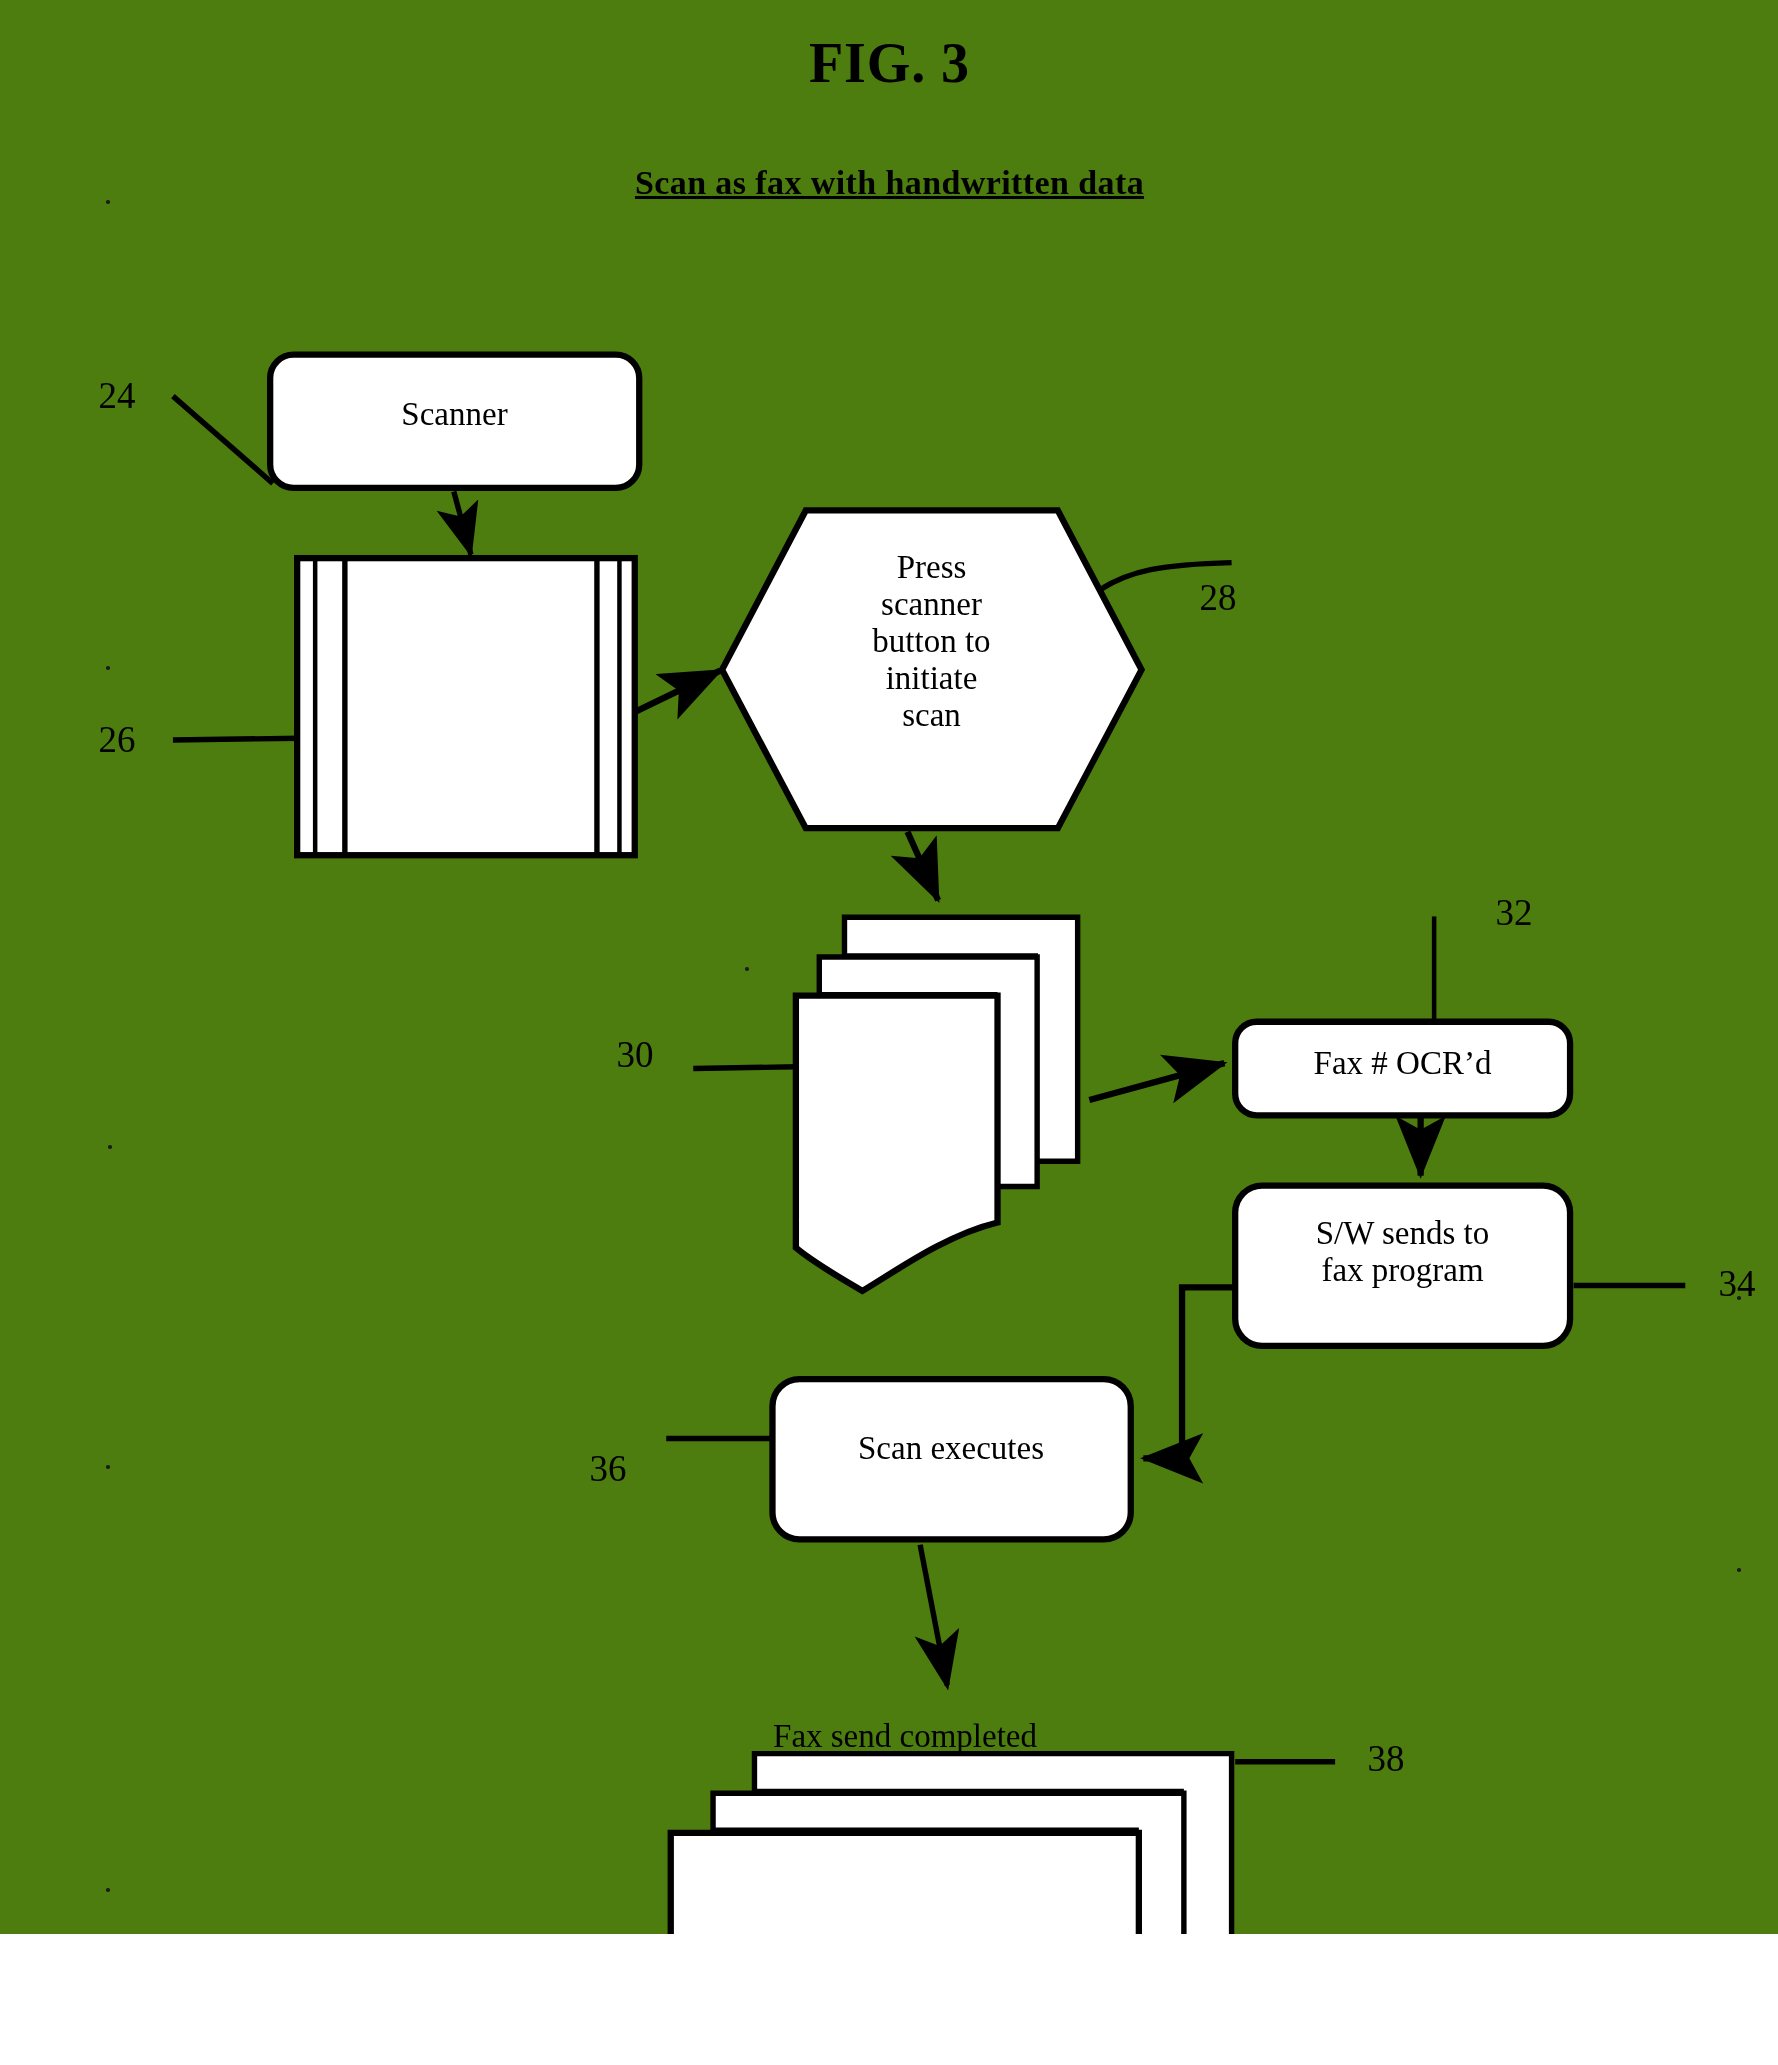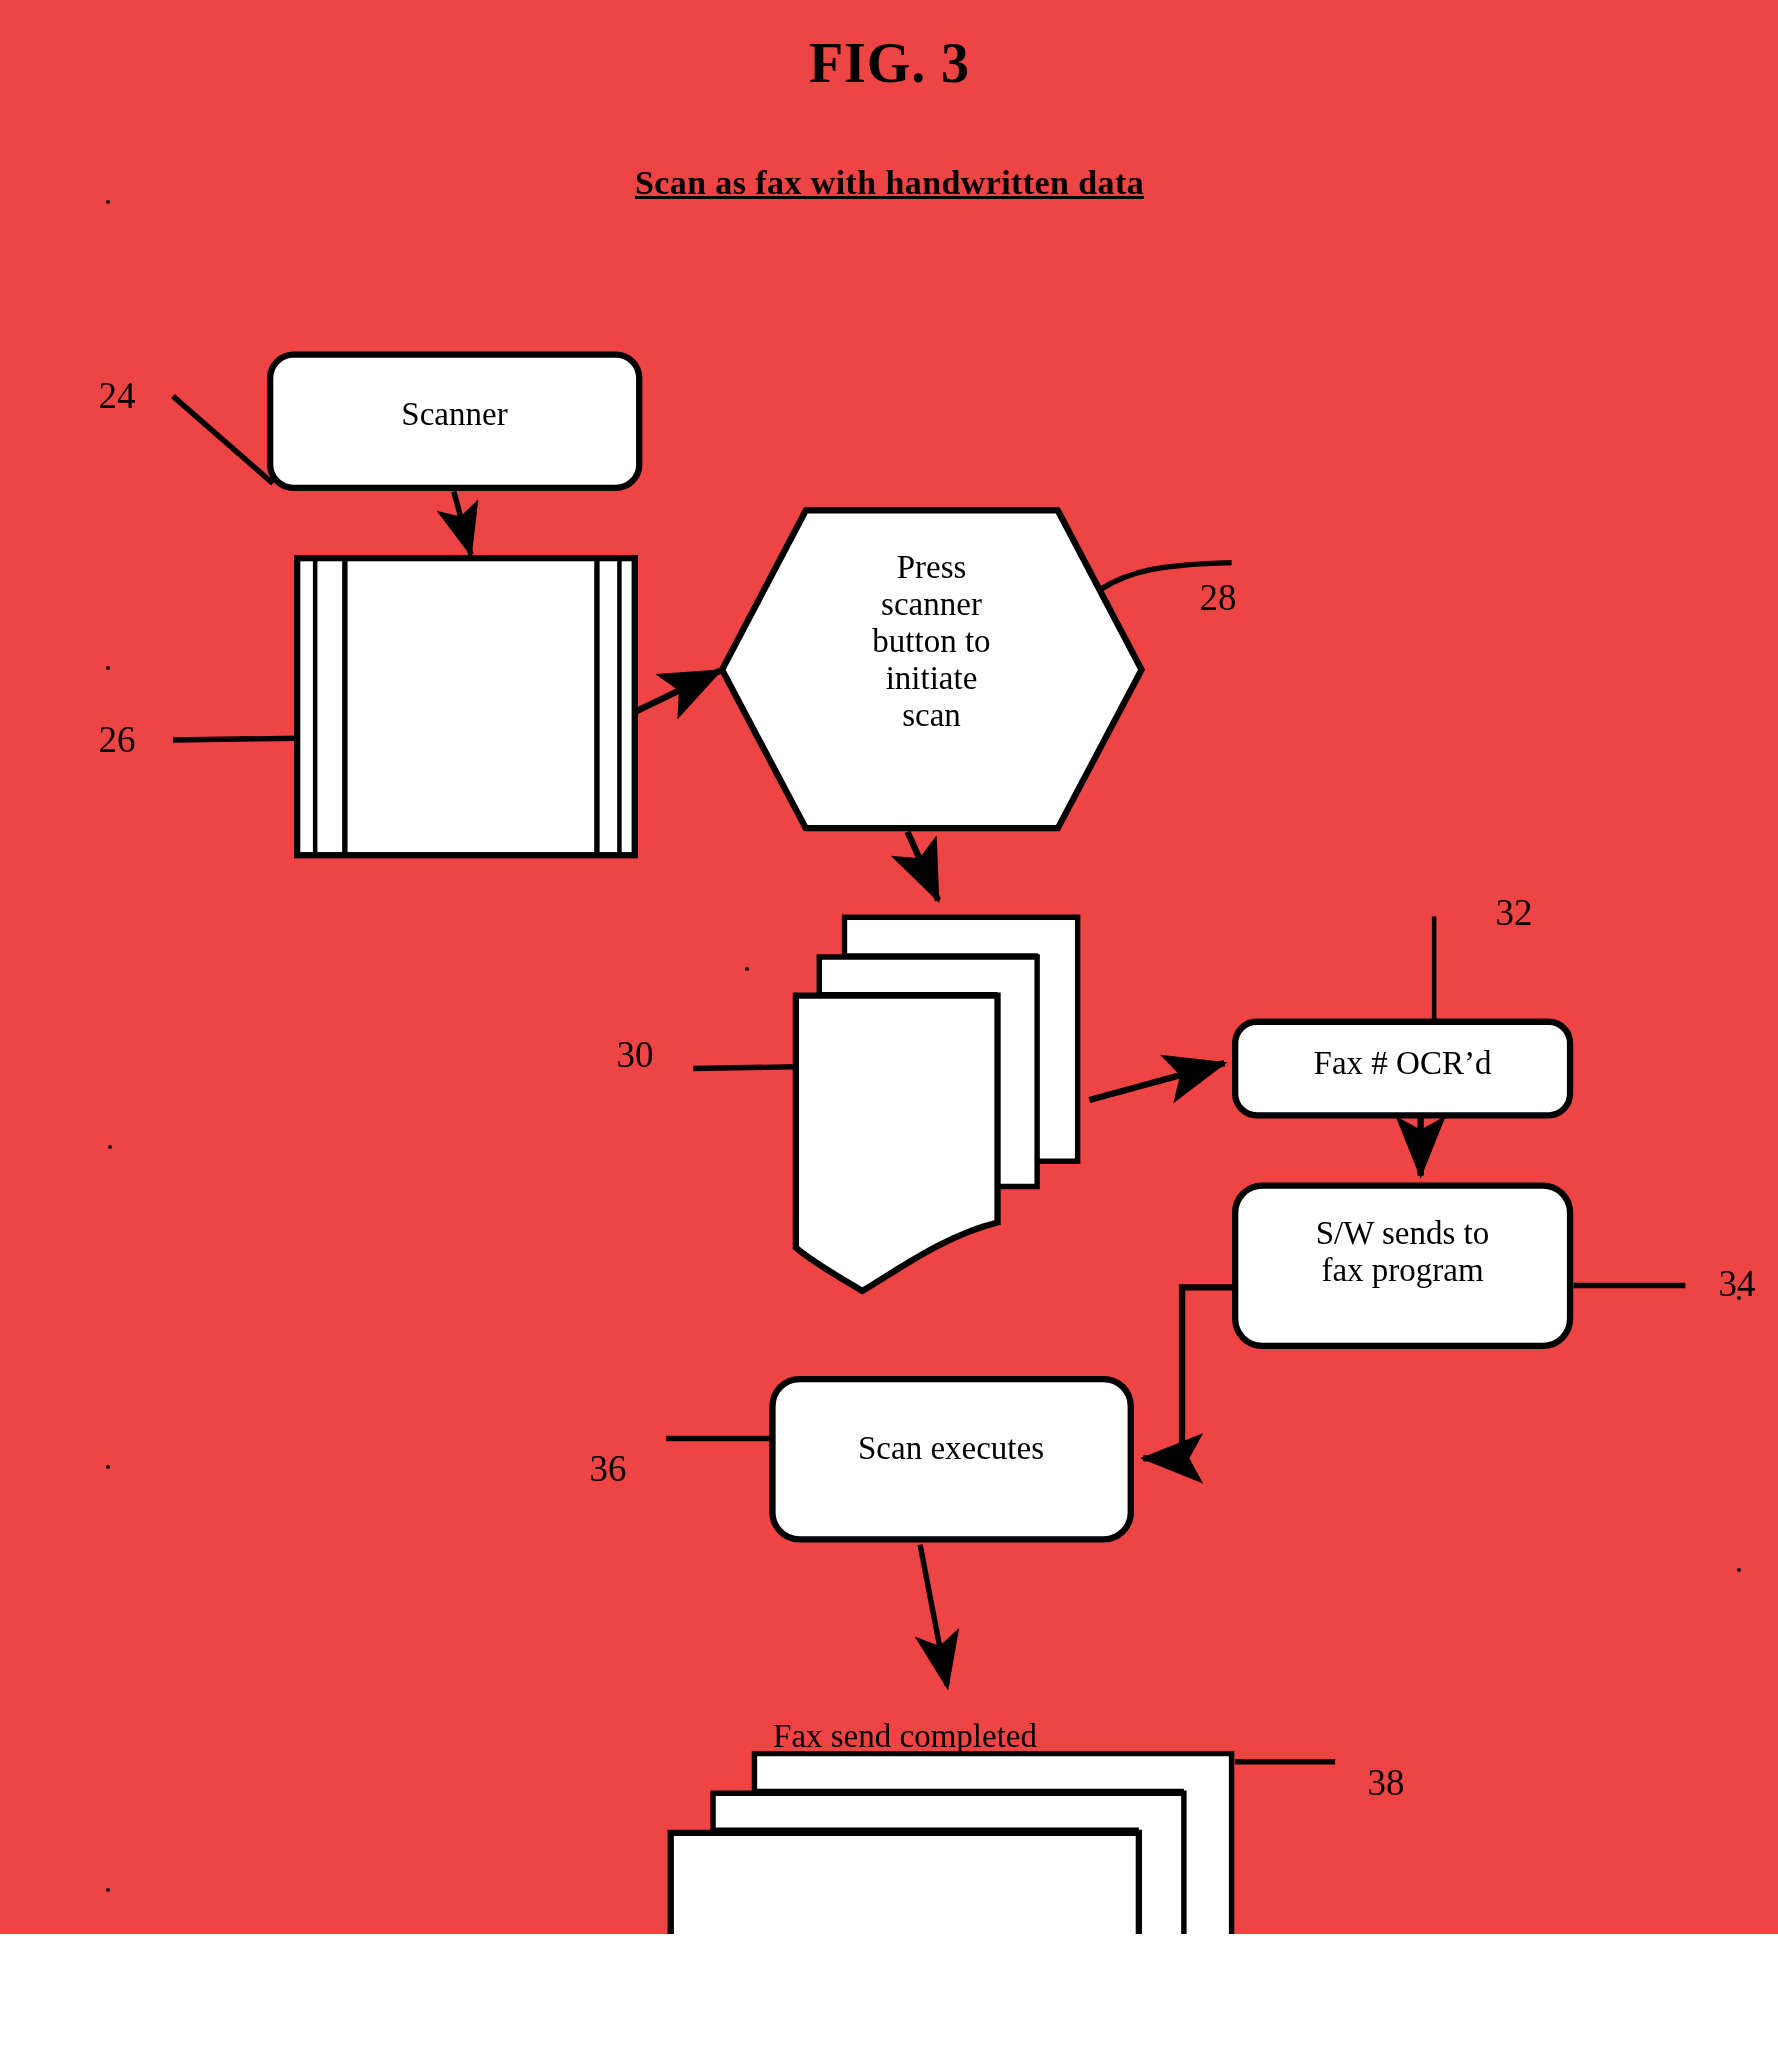--- a/index.html
+++ b/index.html
@@ -4,21 +4,21 @@
 <style>
   html, body {
     margin: 0;
     padding: 0;
     background: #ffffff;
   }
   #page {
     position: relative;
     width: 1779px;
     height: 1934px;
-    background: #ef4444;
+    background: #4d7c0f;
     overflow: hidden;
     font-family: "Liberation Serif", "DejaVu Serif", serif;
     color: #000000;
   }
   #fig-svg {
     position: absolute;
     top: 0;
     left: 0;
     width: 1779px;
     height: 2066px;
@@ -191,21 +191,21 @@
   <div class="ref-num" style="left:1182px; top:576px; width:72px;">28</div>
 
   <div class="ref-num" style="left:599px; top:989px; width:72px;margin-top:44px;">30</div>
 
   <div class="ref-num" style="left:1478px; top:891px; width:72px;">32</div>
 
   <div class="ref-num" style="left:1701px; top:1262px; width:72px;">34</div>
 
   <div class="ref-num" style="left:572px; top:1415px; width:72px;margin-top:32px;">36</div>
 
-  <div class="ref-num" style="left:1350px; top:1737px; width:72px;margin-top:24px;">38</div>
+  <div class="ref-num" style="left:1350px; top:1737px; width:72px;">38</div>
 
   <span class="speck" style="left:106px; top:200px;"></span>
   <span class="speck" style="left:106px; top:666px;"></span>
   <span class="speck" style="left:108px; top:1145px;"></span>
   <span class="speck" style="left:106px; top:1465px;"></span>
   <span class="speck" style="left:106px; top:1888px;"></span>
   <span class="speck" style="left:745px; top:967px;"></span>
   <span class="speck" style="left:1737px; top:1296px;"></span>
   <span class="speck" style="left:1737px; top:1568px;"></span>
 

